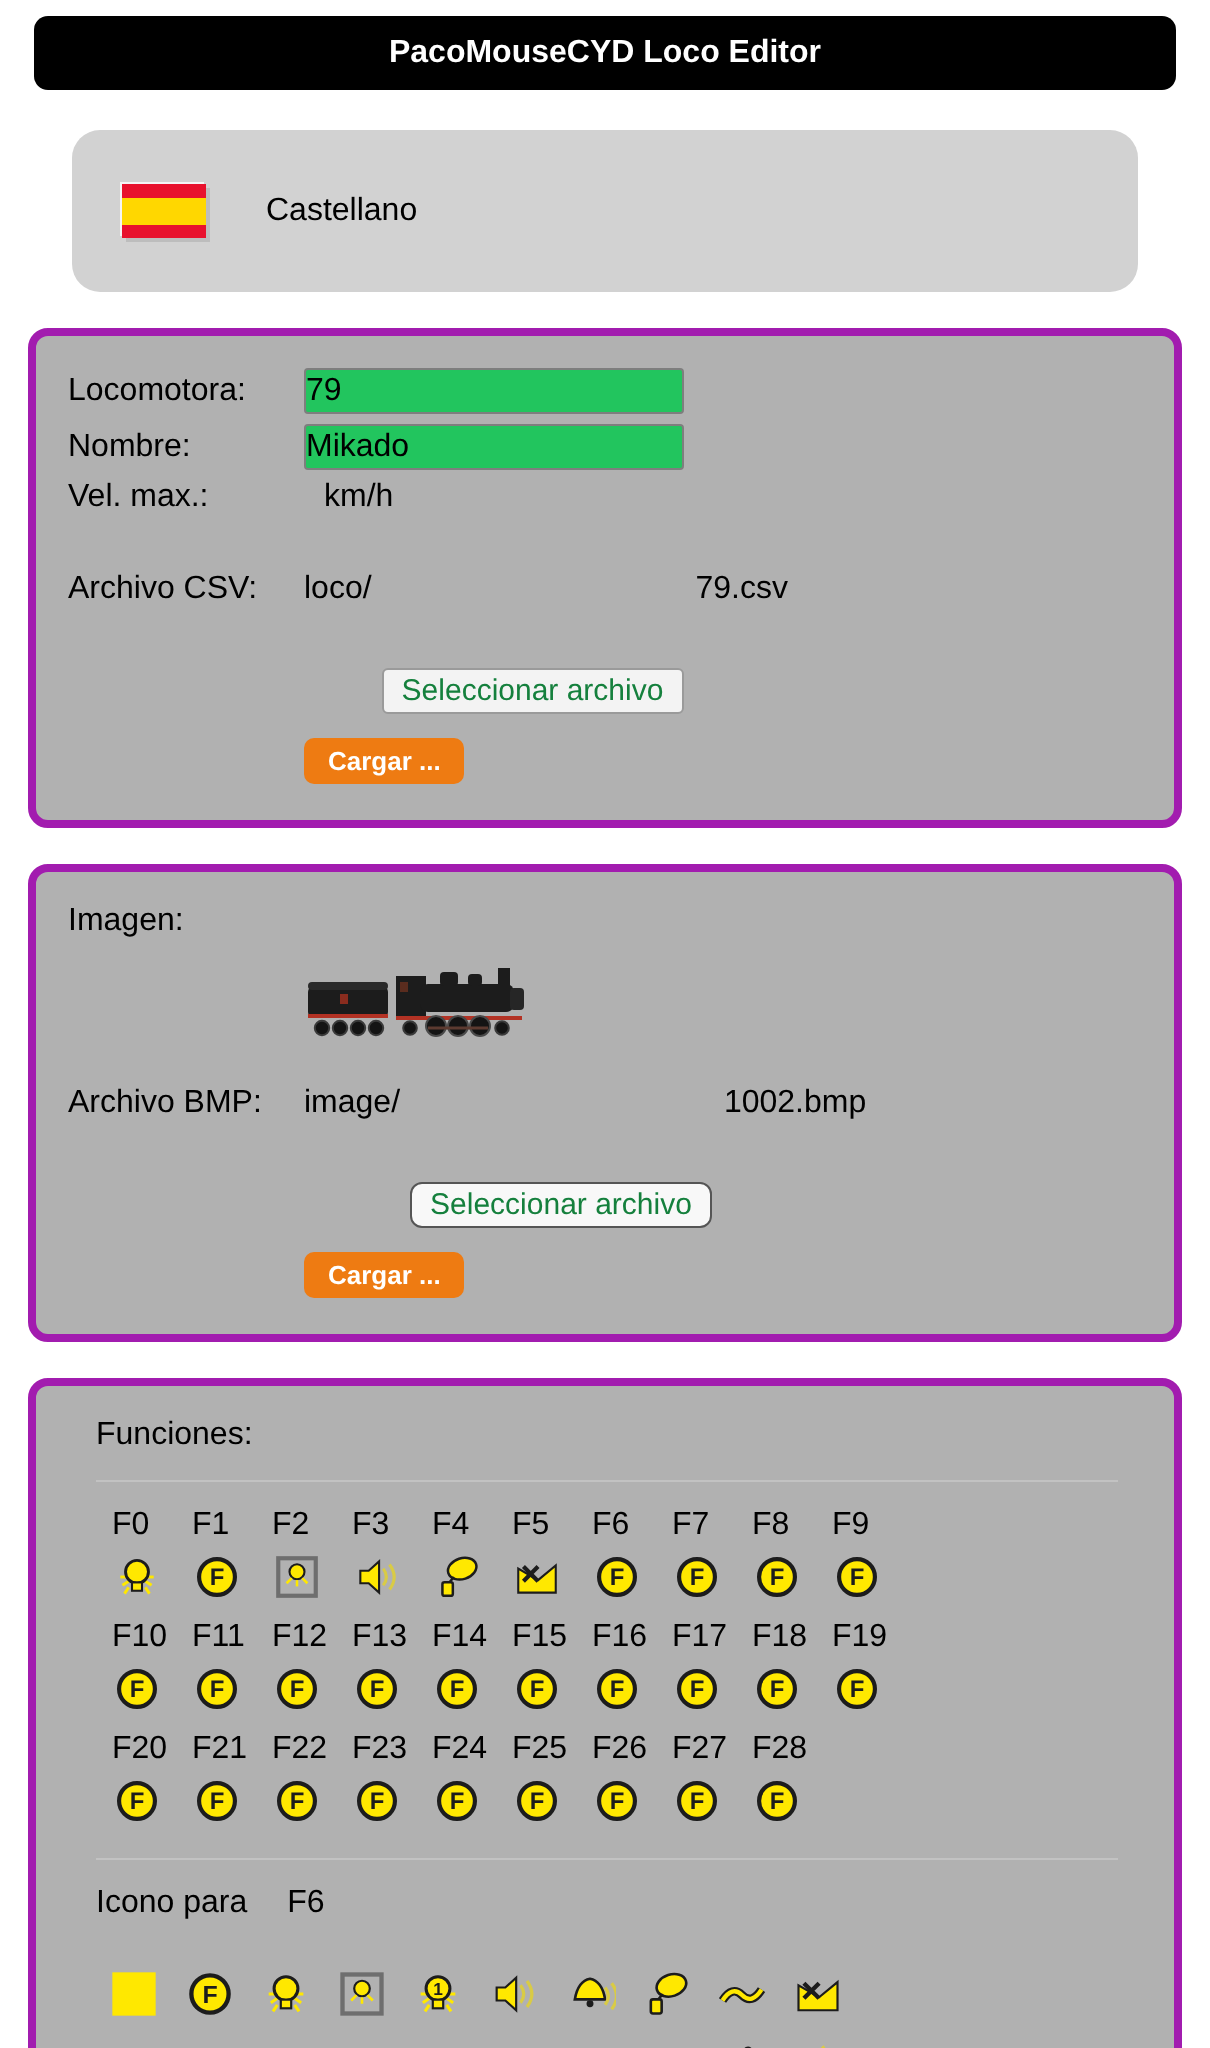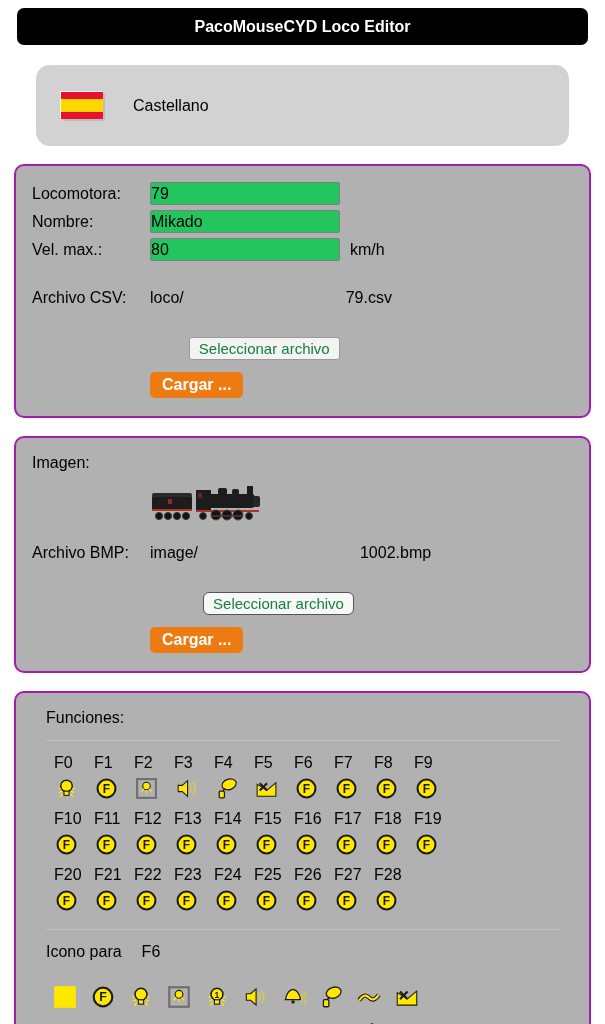--- a/index.html
+++ b/index.html
@@ -23,21 +23,21 @@
   .flag {
     width:42px; height:27px; margin-right:30px;
     background:linear-gradient(#e8112d 0 25%, #ffd700 25% 75%, #e8112d 75% 100%);
     box-shadow:2px 2px 0 #bdbdbd, -1px -1px 0 #f5f5f5;
     cursor:pointer;
   }
   .lang-label { font-size:16px; }
 
   
   .panel {
-    margin:18px 14px 0; background:#b1b1b1; border:2px solid #a21caf;
+    margin:18px 14px 0; background:#b1b1b1; border:4px solid #a21caf;
     border-radius:10px; padding:16px 14px 14px 16px;
   }
   .field-row { display:flex; align-items:center; margin-bottom:5px; }
   .field-label { width:118px; font-size:16px; flex:none; }
   .text-input {
     width:190px; height:23px; border:1px solid #7e7e7e; background:#22c55e;
     text-align:left; font-size:16px; font-family:"Liberation Sans",sans-serif;
     border-radius:2px;
   }
   .suffix { font-size:16px; margin-left:10px; }
@@ -47,21 +47,21 @@
   .file-btn {
     font-size:15px; font-family:"Liberation Sans",sans-serif;
     background:#f3f3f3; border:1px solid #9a9a9a; border-radius:3px;
     padding:2px 9px; cursor:pointer; color:#15803d;margin-top:48px;
   }
   .file-btn.round { border-radius:6px; border-color:#555; background:#f8f8f8; }
   .file-name { font-size:16px; margin-left:6px; }
 
   .load-btn {
     margin:12px 0 4px 118px; display:inline-block;
-    background:#ee7b12; color:#fff; font-weight:bold; font-size:16px;
+    background:#ee7b12; color:#fff; font-weight:bold; font-size:13px;
     border:none; border-radius:5px; padding:4px 12px; cursor:pointer;
     font-family:"Liberation Sans",sans-serif;
   }
 
   .loco-img-wrap { margin:10px 0 14px 118px; }
 
   
   .panel-title { font-size:16px; margin-left:14px; }
   .sep { border:none; border-top:1px solid #c2c2c2; margin:13px 14px; }
   .fn-rows { margin-left:22px; }
@@ -96,21 +96,20 @@
   <div class="field-row">
     <span class="field-label">Locomotora:</span>
     <input class="text-input" value="79" style="">
   </div>
   <div class="field-row">
     <span class="field-label">Nombre:</span>
     <input class="text-input" value="Mikado" style="">
   </div>
   <div class="field-row">
     <span class="field-label">Vel. max.:</span>
-    <input class="text-input" value="80" style="">
     <span class="suffix">km/h</span>
   </div>
   <div class="file-row">
     <span class="field-label">Archivo CSV:</span>
     <span class="file-prefix">loco/</span>
     <button class="file-btn">Seleccionar archivo</button>
     <span class="file-name">79.csv</span>
   </div>
   <button class="load-btn">Cargar ...</button>
 </div>

